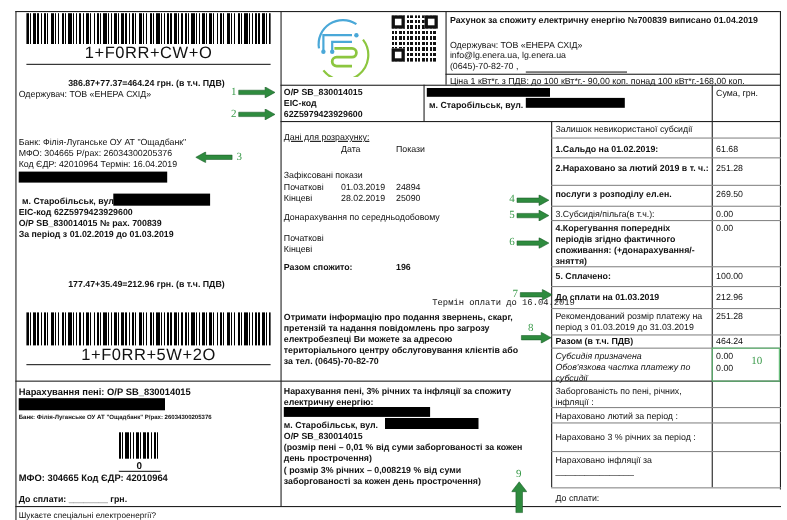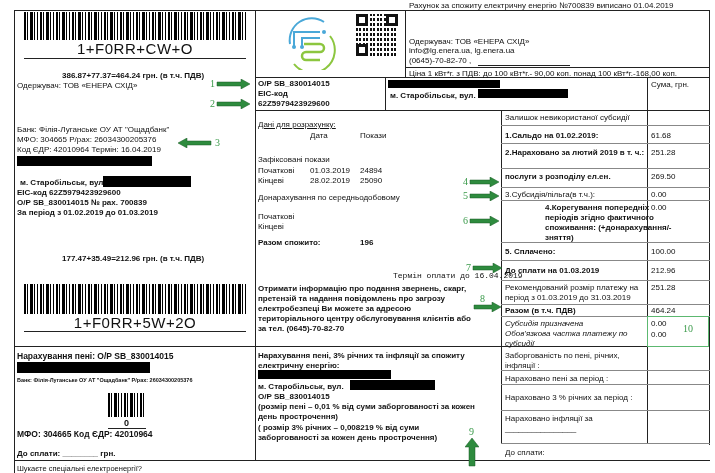--- a/index.html
+++ b/index.html
@@ -77,21 +77,21 @@
   </svg>
 </div>
 <div class="abs" style="left:356px;top:14px;width:42px;height:42px;background:
   repeating-linear-gradient(0deg, transparent 0 3px, #fff 3px 5px),
   repeating-linear-gradient(90deg, #111 0 2px, #fff 2px 3px, #111 3px 5px, #fff 5px 7px);">
   <div class="abs" style="left:0;top:0;width:12px;height:12px;border:3px solid #111;background:#fff;"></div>
   <div class="abs" style="right:0;top:0;width:12px;height:12px;border:3px solid #111;background:#fff;"></div>
   <div class="abs" style="left:0;bottom:0;width:12px;height:12px;border:3px solid #111;background:#fff;"></div>
 </div>
 
-<div class="cell" style="left:409px;top:1px;">Рахунок за спожиту електричну енергію №700839 виписано 01.04.2019</div>
+<div class="cell" style="left:409px;top:14px;font-weight:bold;">Рахунок за спожиту електричну енергію №700839 виписано 01.04.2019</div>
 <div class="cell" style="left:409px;top:37px;">Одержувач: ТОВ «ЕНЕРА СХІД»</div>
 <div class="cell" style="left:409px;top:46px;">info@lg.enera.ua, lg.enera.ua</div>
 <div class="cell" style="left:409px;top:56px;">(0645)-70-82-70 ,</div>
 <div class="line" style="left:478px;top:65px;width:92px;height:1px;"></div>
 <div class="cell" style="left:409px;top:69px;">Ціна 1 кВт*г. з ПДВ: до 100 кВт*г.- 90,00 коп. понад 100 кВт*г.-168,00 коп.</div>
 
 <div class="cell b" style="left:258px;top:79px;">О/Р SB_830014015</div>
 <div class="cell b" style="left:258px;top:89px;">EIC-код</div>
 <div class="cell b" style="left:258px;top:99px;">62Z5979423929600</div>
 <div class="redact" style="left:388px;top:80px;width:112px;height:8px;"></div>
@@ -130,21 +130,21 @@
 
 <div class="cell" style="left:505px;top:113px;">Залишок невикористаної субсидії</div>
 <div class="cell b" style="left:505px;top:131px;">1.Сальдо на 01.02.2019:</div>
 <div class="cell" style="left:651px;top:131px;">61.68</div>
 <div class="cell b" style="left:505px;top:148px;width:140px;">2.Нараховано за лютий 2019 в т. ч.:</div>
 <div class="cell" style="left:651px;top:148px;">251.28</div>
 <div class="cell b" style="left:505px;top:172px;">послуги з розподілу ел.ен.</div>
 <div class="cell" style="left:651px;top:172px;">269.50</div>
 <div class="cell" style="left:505px;top:190px;">3.Субсидія/пільга(в т.ч.):</div>
 <div class="cell" style="left:651px;top:190px;">0.00</div>
-<div class="cell b" style="left:505px;top:203px;width:135px;margin-left:40px;">4.Корегування попередніх періодів згідно фактичного споживання: (+донарахування/-зняття)</div>
+<div class="cell b" style="left:505px;top:203px;width:135px;">4.Корегування попередніх періодів згідно фактичного споживання: (+донарахування/-зняття)</div>
 <div class="cell" style="left:651px;top:203px;">0.00</div>
 <div class="cell b" style="left:505px;top:247px;">5. Сплачено:</div>
 <div class="cell" style="left:651px;top:247px;">100.00</div>
 <div class="cell b" style="left:505px;top:266px;">До сплати на 01.03.2019</div>
 <div class="cell" style="left:651px;top:266px;">212.96</div>
 <div class="cell" style="left:505px;top:283px;width:142px;">Рекомендований розмір платежу на період з 01.03.2019 до 31.03.2019</div>
 <div class="cell" style="left:651px;top:283px;">251.28</div>
 <div class="cell b" style="left:505px;top:306px;">Разом (в т.ч. ПДВ)</div>
 <div class="cell" style="left:651px;top:306px;">464.24</div>
 <div class="cell i" style="left:505px;top:319px;">Субсидія призначена</div>
@@ -168,21 +168,21 @@
 <div class="redact" style="left:350px;top:380px;width:85px;height:10px;"></div>
 <div class="cell b" style="left:258px;top:392px;">О/Р SB_830014015</div>
 <div class="cell b" style="left:258px;top:402px;width:225px;">(розмір пені – 0,01 % від суми заборгованості за кожен день прострочення)</div>
 <div class="cell b" style="left:258px;top:423px;width:190px;">( розмір 3% річних – 0,008219 % від суми заборгованості за кожен день прострочення)</div>
 
 <div class="line" style="left:501px;top:370px;width:209px;height:1px;background:#888;"></div>
 <div class="line" style="left:501px;top:384px;width:209px;height:1px;background:#888;"></div>
 <div class="line" style="left:501px;top:410px;width:209px;height:1px;background:#888;"></div>
 <div class="line" style="left:501px;top:443px;width:209px;height:1px;background:#888;"></div>
 <div class="cell" style="left:505px;top:351px;width:130px;">Заборгованість по пені, річних, інфляції :</div>
-<div class="cell" style="left:505px;top:374px;">Нараховано пені за період :</div>
+<div class="cell" style="left:505px;top:374px;">Нараховано лютий за період :</div>
 <div class="cell" style="left:505px;top:393px;">Нараховано 3 % річних за період :</div>
 <div class="cell" style="left:505px;top:414px;width:130px;">Нараховано інфляції за ________________</div>
 <div class="cell" style="left:505px;top:448px;">До сплати:</div>
 
 <div class="cell small" style="left:17px;top:464px;">Шукаєте спеціальні електроенергії?</div>
 
 <div class="arrow" style="left:210px;top:78px;">
   <span>1</span>
   <svg width="36" height="10" viewBox="0 0 36 10">
       <path d="M2 3 H26 V0 L35 5 L26 10 V7 H2 Z" fill="#2e8b3e" stroke="#1a5a26" stroke-width="0.5"></path>

